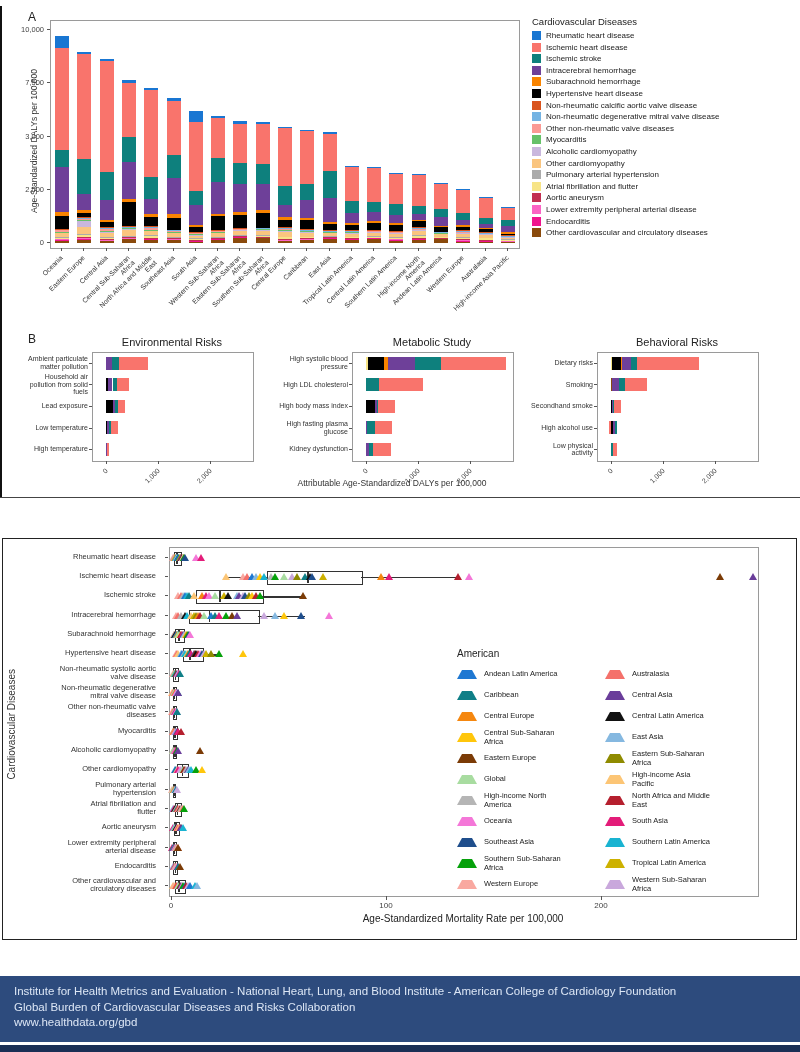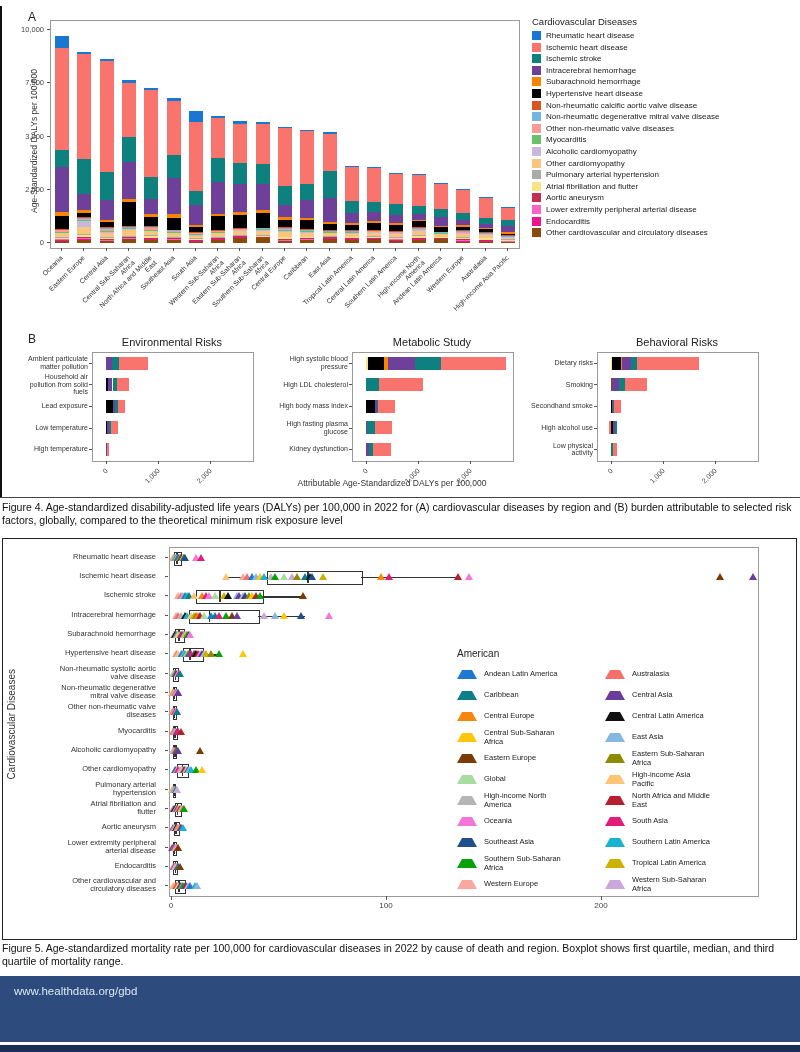--- a/index.html
+++ b/index.html
@@ -697,21 +697,20 @@
         <div class="risk-tick" style="left: 571px; top: 461px; width: 36px;">0</div>
         <div class="tickmark" style="left: 661px; top: 455px; width: 1px; height: 3px;"></div>
         <div class="risk-tick" style="left: 623px; top: 461px; width: 36px;">1,000</div>
         <div class="tickmark" style="left: 713px; top: 455px; width: 1px; height: 3px;"></div>
         <div class="risk-tick" style="left: 675px; top: 461px; width: 36px;">2,000</div>
       </div>
     <div style="position:absolute;left:240px;top:472px;width:300px;text-align:center;font-size:8.5px;color:#333;">Attributable Age-Standardized DALYs per 100,000</div>
   </div>
 
   <div class="topline" style="top:497px;"></div>
-  <div class="caption" style="top:501px;">Figure 4. Age-standardized disability-adjusted life years (DALYs) per 100,000 in 2022 for (A) cardiovascular diseases by region and (B) burden attributable to selected risk factors, globally, compared to the theoretical minimum risk exposure level</div>
 
   <div id="fig5">
     <div class="ylab-vert" style="left:2px;top:60px;height:250px;width:12px;">
       <span style="font-size:10px;">Cardiovascular Diseases</span>
     </div>
     <div class="f5-ylabs" id="f5ylabs">
         <div class="f5-ylab" style="height: 19.3333px; width: 160px;">Rheumatic heart disease</div>
         <div class="f5-ylab" style="height: 19.3333px; width: 160px;">Ischemic heart disease</div>
         <div class="f5-ylab" style="height: 19.3333px; width: 160px;">Ischemic stroke</div>
         <div class="f5-ylab" style="height: 19.3333px; width: 160px;">Intracerebral hemorrhage</div>
@@ -1199,21 +1198,23 @@
         <div class="tickmark" style="left: 162px; top: 307.667px; width: 3px; height: 1px;"></div>
         <div class="tickmark" style="left: 162px; top: 327px; width: 3px; height: 1px;"></div>
         <div class="tickmark" style="left: 162px; top: 346.333px; width: 3px; height: 1px;"></div>
         <div class="tickmark" style="left: 168px; top: 357px; width: 1px; height: 4px;"></div>
         <div class="f5-xtick" style="left: 148px; top: 362px;">0</div>
         <div class="tickmark" style="left: 383px; top: 357px; width: 1px; height: 4px;"></div>
         <div class="f5-xtick" style="left: 363px; top: 362px;">100</div>
         <div class="tickmark" style="left: 598px; top: 357px; width: 1px; height: 4px;"></div>
         <div class="f5-xtick" style="left: 578px; top: 362px;">200</div>
       </div>
+    <div class="f5-xlabel" style="left:166px;top:374px;width:588px;">Age-Standardized Mortality Rate per 100,000</div>
   </div>
 
-  <div class="caption" style="top:942px;">Figure 5. Age-standardized mortality rate per 100,000 for cardiovascular diseases in 2022 by cause of death and region. Boxplot shows first quartile, median, and third quartile of mortality range.</div>
 
   <div id="footer">
+    <div class="footer-line">Institute for Health Metrics and Evaluation - National Heart, Lung, and Blood Institute - American College of Cardiology Foundation</div>
+    <div class="footer-line">Global Burden of Cardiovascular Diseases and Risks Collaboration</div>
     <div class="footer-line">www.healthdata.org/gbd</div>
   </div>
   <div id="bottomstrip"></div>
 </div>
 
 </body></html>

